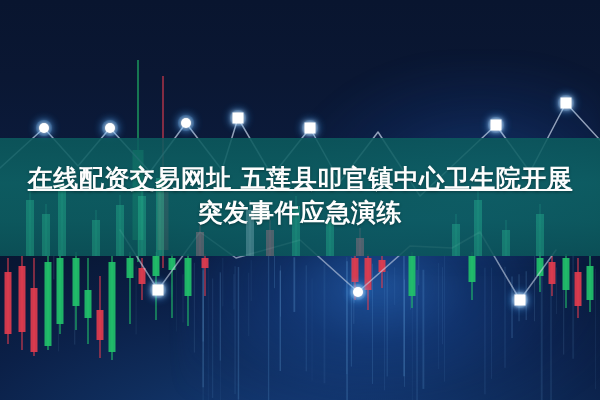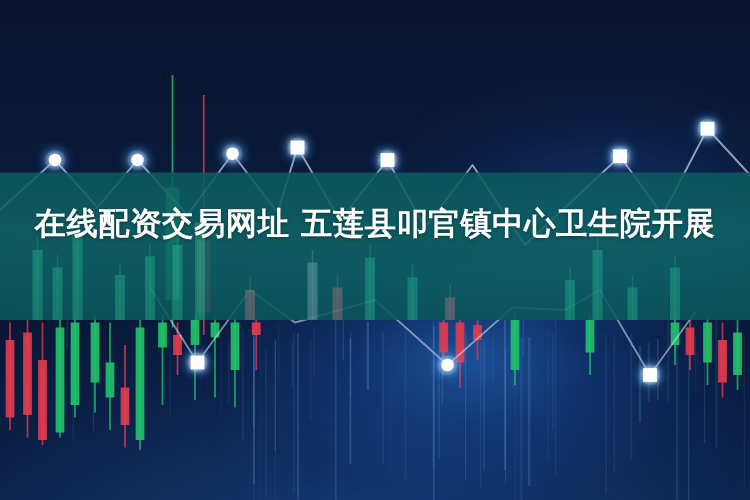--- a/index.html
+++ b/index.html
@@ -44,21 +44,21 @@
   .band-text{
     position:absolute;left:0;width:600px;
     text-align:center;
     color:#fdfdfd;
     font-weight:bold;
     letter-spacing:.5px;
     text-shadow:0 1px 3px rgba(0,0,0,.35);
     line-height:1.34;
   }
   .band-text .ln{display:block;}
-  .ln1{font-size:25px;}
+  .ln1{font-size:25px;text-decoration:underline;}
   .ln2{font-size:25px;}
 </style>
 </head>
 <body>
 
 <div id="stage">
 
   <div class="bg-base"></div>
   <div class="bg-topdark"></div>
   <div class="glow-mid"></div>
@@ -281,15 +281,16 @@
         <line x1="540" y1="204" x2="540" y2="256" stroke="#22c06a" stroke-width="1.2" opacity="0.35"></line>
       </g>
   </svg>
 
   <svg class="layer">
     <g id="zig-over"></g>
   </svg>
 
   <div class="band-text" style="top: 162px; color: rgb(253, 253, 253);">
     <span class="ln ln1">在线配资交易网址 五莲县叩官镇中心卫生院开展</span>
+    <span class="ln ln2">突发事件应急演练</span>
   </div>
 
 </div>
 
 </body></html>

